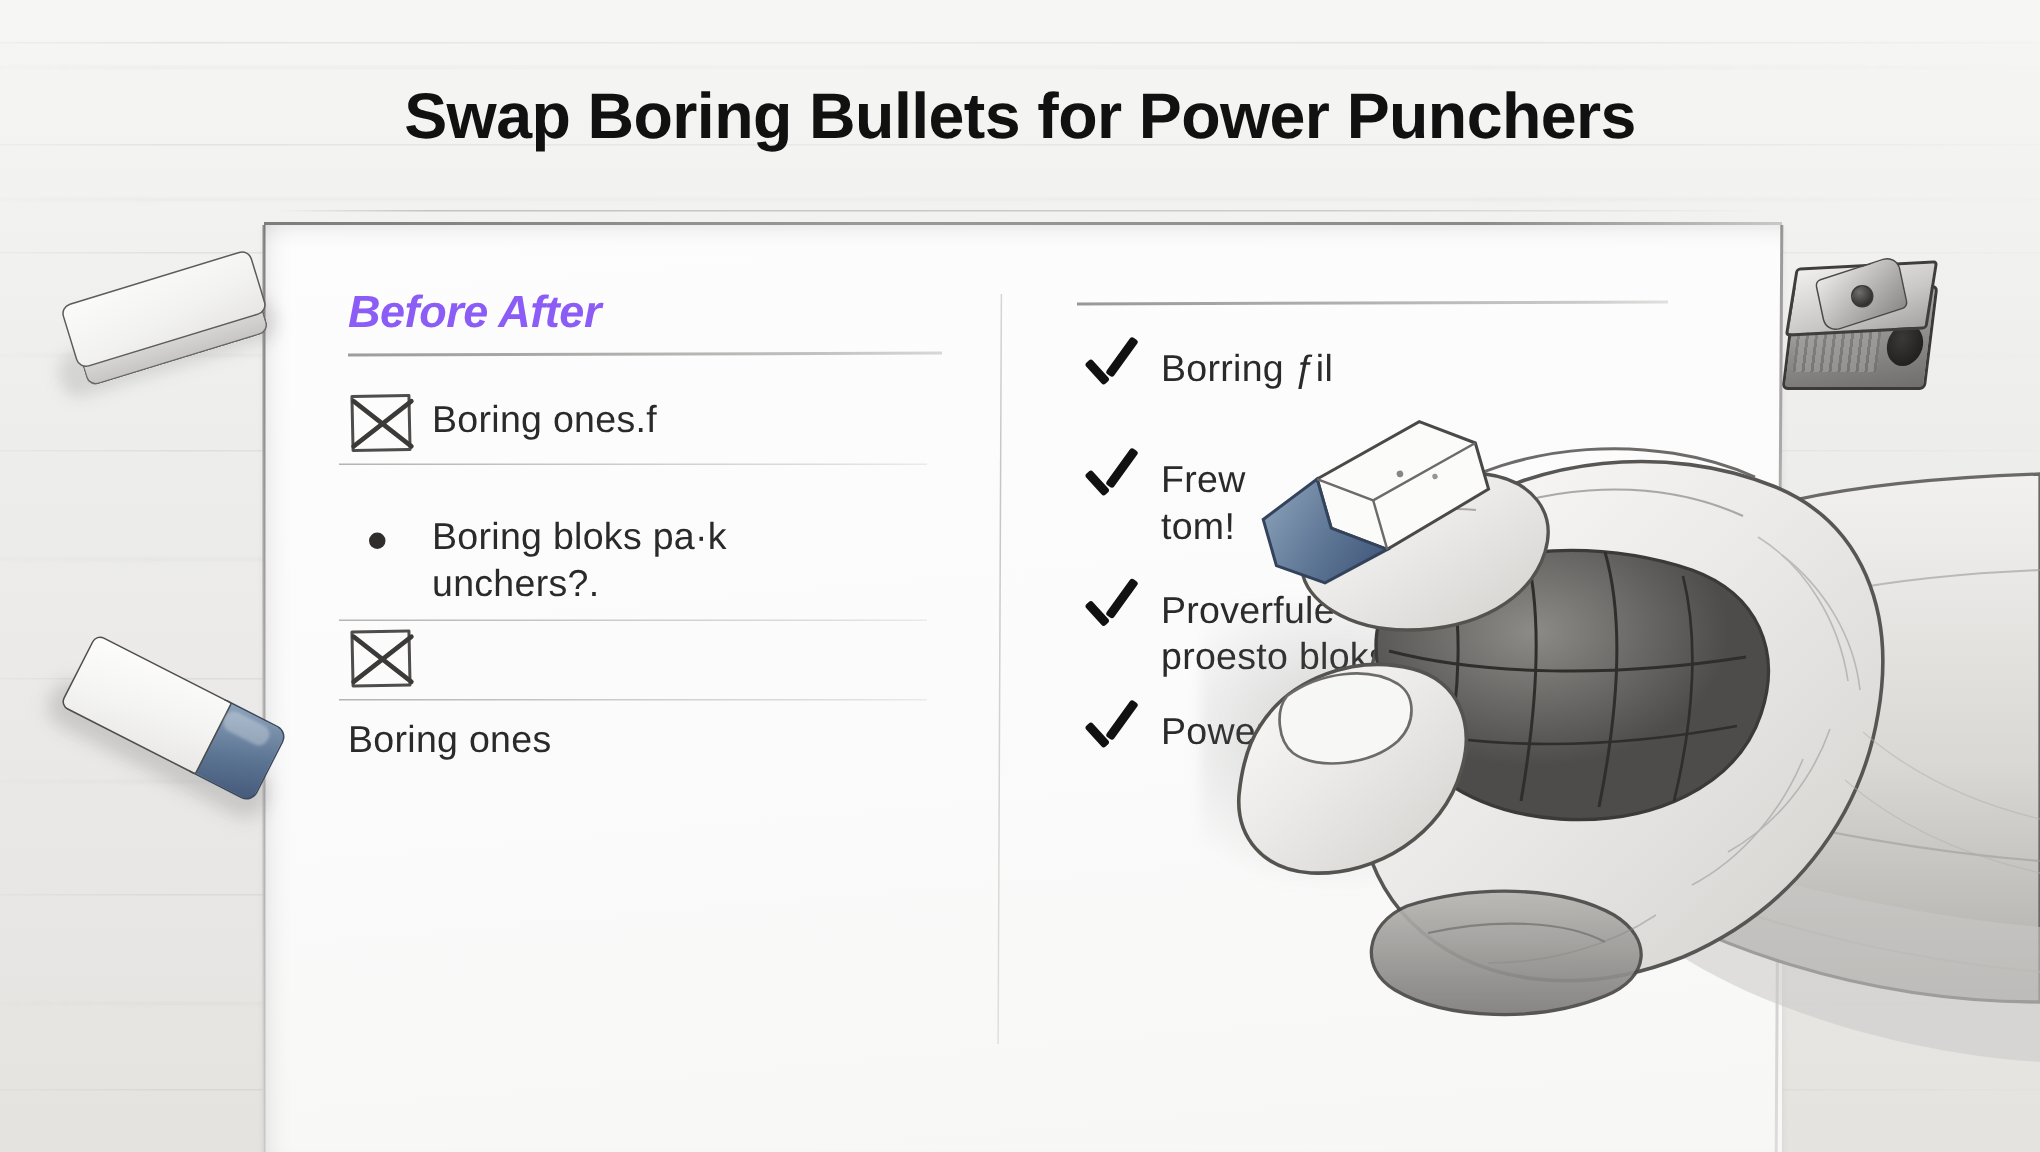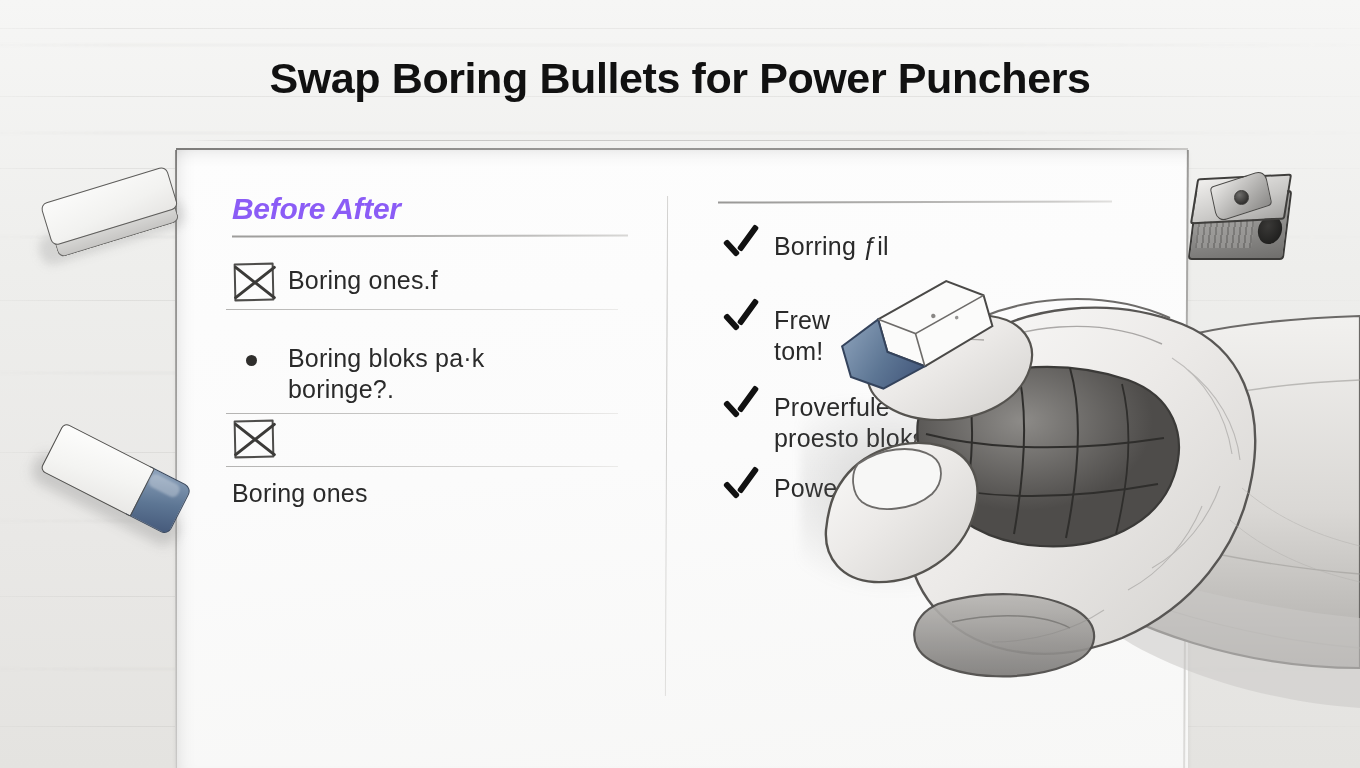--- a/index.html
+++ b/index.html
@@ -201,21 +201,21 @@
         </div>
         <div class="rule" style="top:46px;"></div>
       </div>
 
       <div class="row" style="margin-bottom:16px;">
         <div class="mark">
           <div class="dot"></div>
         </div>
         <div class="txt">
           <span>Boring bloks pa·k</span>
-          <span class="l2">boringe?.</span>
+          <span class="l2">unchers?.</span>
         </div>
         <div class="rule" style="top:72px;"></div>
       </div>
 
       <div class="row" style="margin-bottom:38px;flex-direction:column;">
         <div class="mark">
           <div class="xbox">
               <div class="bx"></div>
               <div class="s1"></div>
               <div class="s2"></div>

